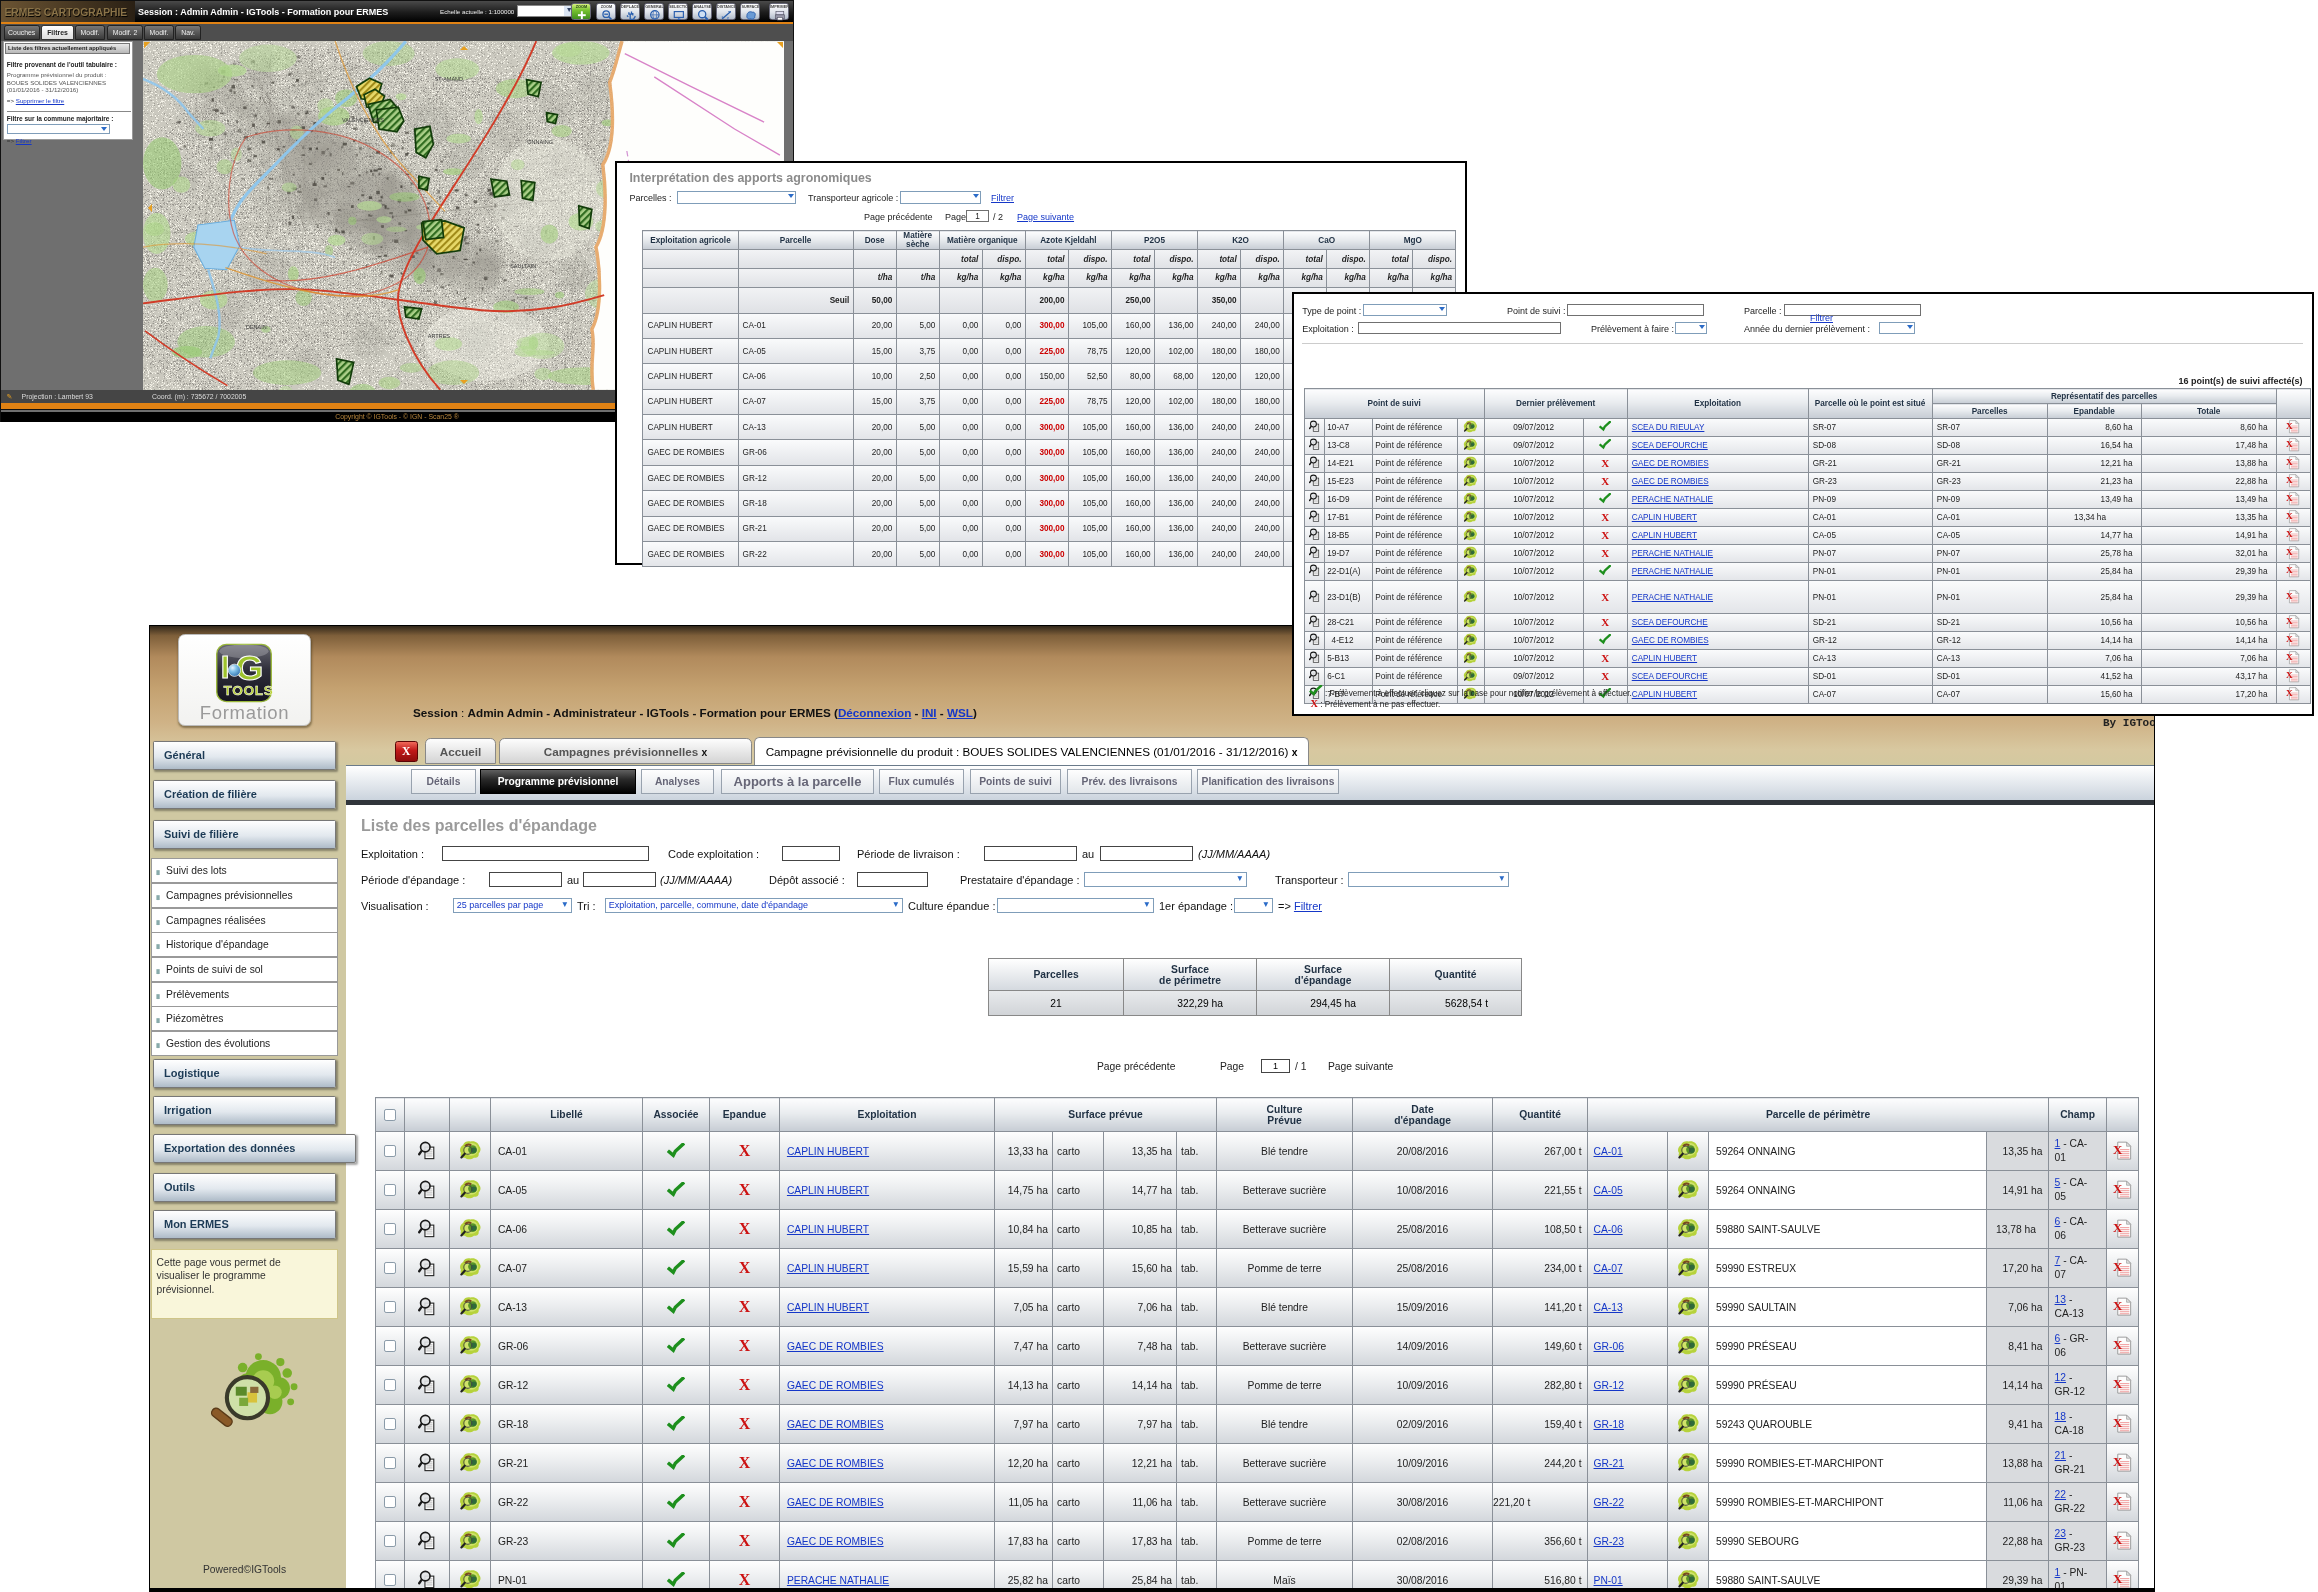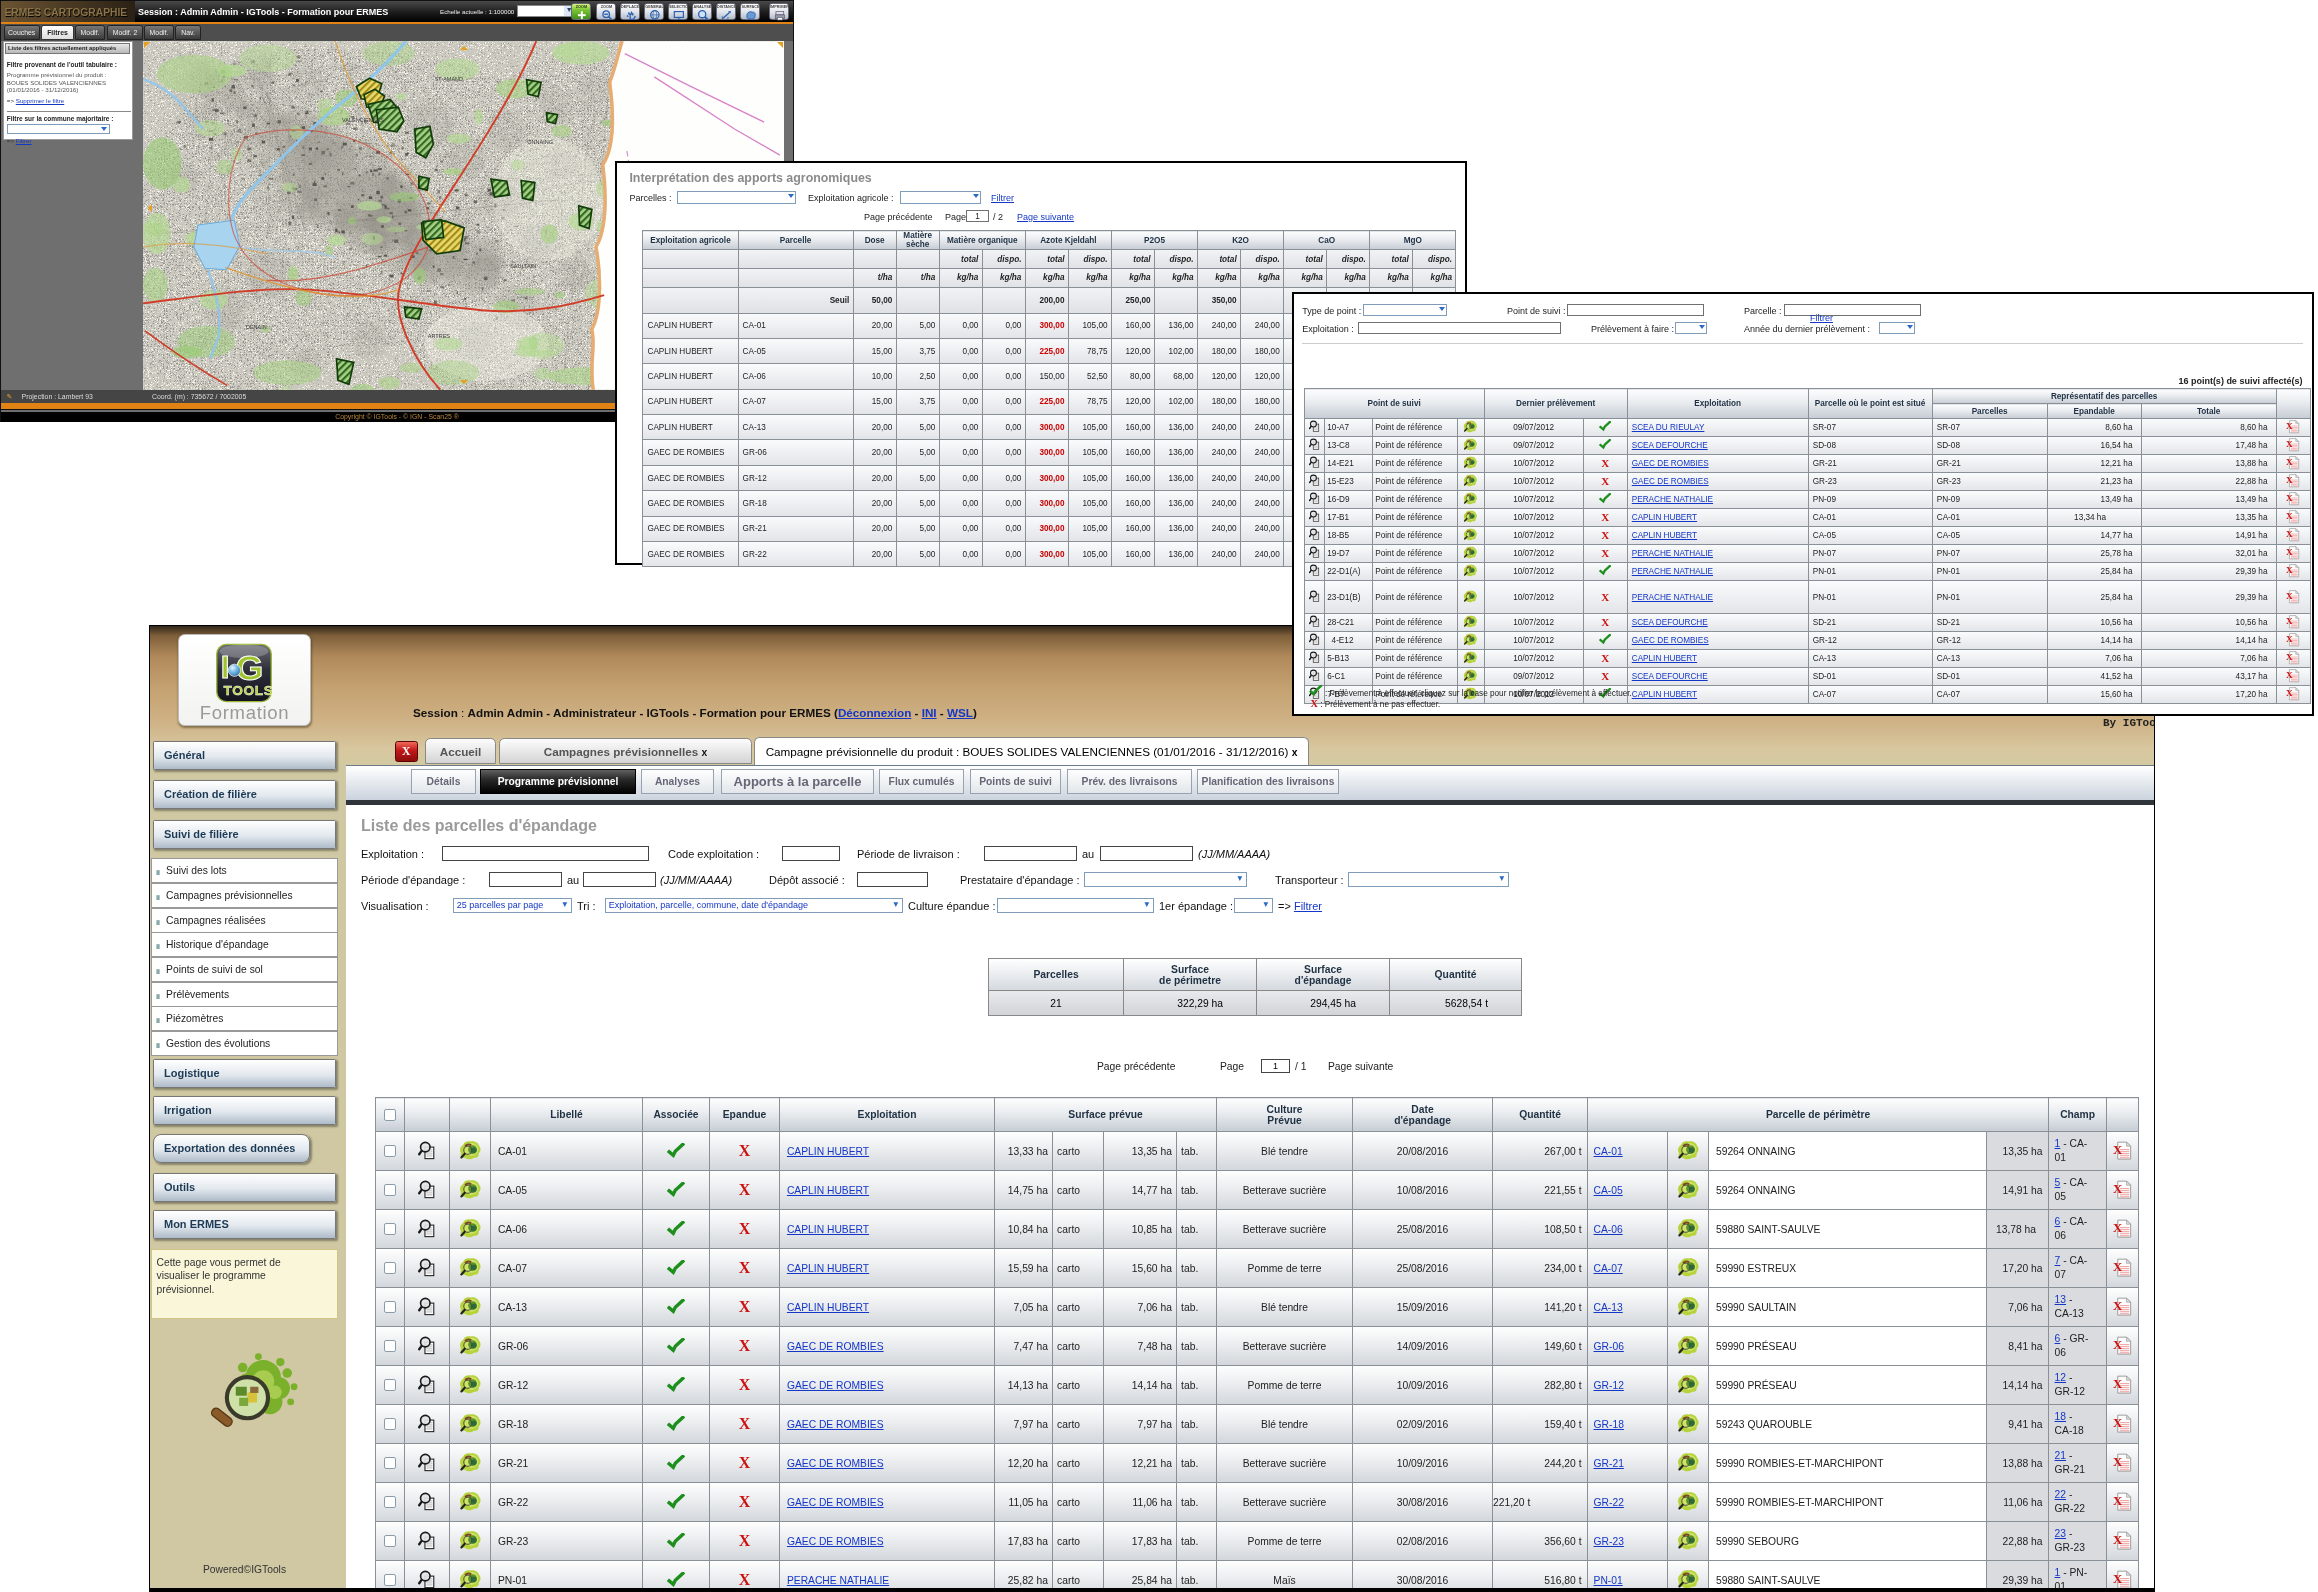--- a/index.html
+++ b/index.html
@@ -657,21 +657,21 @@
     <span class="abs" style="left:151px;top:3.4px">Coord. (m) : 735672 / 7002005</span>
   </div>
   <div class="abs" style="left:0;top:402px;width:100%;height:6.9px;background:#e08214;border-bottom:1.4px solid #111"></div>
   <div class="abs" style="left:0;top:411px;width:100%;height:9.6px;background:#000;text-align:center;font-size:6.9px;color:#b8863c;line-height:9.6px">Copyright © IGTools - © IGN - Scan25 ®</div>
 </div>
 
 <div class="abs" id="win2" style="left:615px;top:161px;width:852px;height:404px;background:#fff;border:2.1px solid #000;font-size:9px;color:#222">
   <div class="abs b" style="left:12.4px;top:8.2px;font-size:12.4px;color:#8a8a8a">Interprétation des apports agronomiques</div>
   <div class="abs" style="left:12.4px;top:30px">Parcelles :</div>
   <div class="sel" style="left:60px;top:28px;width:119px;height:13px"></div>
-  <div class="abs" style="left:191px;top:30px">Exploitation agricole :</div>
+  <div class="abs" style="left:191px;top:30px">Transporteur agricole :</div>
   <div class="sel" style="left:283px;top:28px;width:81px;height:13px"></div>
   <a class="abs lnk" style="left:374px;top:30px">Filtrer</a>
   <div class="abs" style="left:247px;top:49px">Page précédente&nbsp;&nbsp;&nbsp;&nbsp;&nbsp;Page</div>
   <div class="abs inp" style="left:349px;top:47px;width:23px;height:12.4px;text-align:center;font-size:8.2px;line-height:11.7px">1</div>
   <div class="abs" style="left:376px;top:49px">/ 2</div>
   <a class="abs lnk" style="left:400px;top:49px">Page suivante</a>
   <table class="abs" style="left:25.4px;top:67px;width:814px;font-size:8.2px;color:#222;border:0.7px solid #666">
 <colgroup>
         <col style="width:95px">
         <col style="width:115px">
@@ -986,21 +986,21 @@
 <div style="position:absolute;top:143px;height:25.4px;border:0.7px solid #98a2ae;background:linear-gradient(#fefefe,#e2e6ea);color:#667;font-weight:bold;font-size:10.3px;text-align:center;left:917px;width:125px;line-height:24px;">Prév. des livraisons</div>
 <div style="position:absolute;top:143px;height:25.4px;border:0.7px solid #98a2ae;background:linear-gradient(#fefefe,#e2e6ea);color:#667;font-weight:bold;font-size:10.3px;text-align:center;left:1047px;width:142px;line-height:24px;">Planification des livraisons</div>
 <div class="abs" style="left:196px;top:174px;width:1809px;height:4.8px;background:#30353b"></div>
 
   <div class="abs" style="left:196px;top:179px;width:1809px;height:784px;background:#fff"></div>
   <div style="position:absolute;left:3.4px;width:183px;height:29px;background:linear-gradient(#ffffff,#e2e8ee 55%,#aebbc8);border:0.7px solid #777;border-radius:1.4px;box-shadow:1.4px 1.4px 2.1px rgba(0,0,0,.35);color:#1c3a55;font-weight:bold;font-size:11px;line-height:27.5px;padding-left:9.6px;top:115px">Général</div>
 <div style="position:absolute;left:3.4px;width:183px;height:29px;background:linear-gradient(#ffffff,#e2e8ee 55%,#aebbc8);border:0.7px solid #777;border-radius:1.4px;box-shadow:1.4px 1.4px 2.1px rgba(0,0,0,.35);color:#1c3a55;font-weight:bold;font-size:11px;line-height:27.5px;padding-left:9.6px;top:154px">Création de filière</div>
 <div style="position:absolute;left:3.4px;width:183px;height:29px;background:linear-gradient(#ffffff,#e2e8ee 55%,#aebbc8);border:0.7px solid #777;border-radius:1.4px;box-shadow:1.4px 1.4px 2.1px rgba(0,0,0,.35);color:#1c3a55;font-weight:bold;font-size:11px;line-height:27.5px;padding-left:9.6px;top:194px">Suivi de filière</div>
 <div style="position:absolute;left:3.4px;width:183px;height:29px;background:linear-gradient(#ffffff,#e2e8ee 55%,#aebbc8);border:0.7px solid #777;border-radius:1.4px;box-shadow:1.4px 1.4px 2.1px rgba(0,0,0,.35);color:#1c3a55;font-weight:bold;font-size:11px;line-height:27.5px;padding-left:9.6px;top:433px">Logistique</div>
 <div style="position:absolute;left:3.4px;width:183px;height:29px;background:linear-gradient(#ffffff,#e2e8ee 55%,#aebbc8);border:0.7px solid #777;border-radius:1.4px;box-shadow:1.4px 1.4px 2.1px rgba(0,0,0,.35);color:#1c3a55;font-weight:bold;font-size:11px;line-height:27.5px;padding-left:9.6px;top:470px">Irrigation</div>
-<div style="position:absolute;left:3.4px;width:157px;height:29px;background:linear-gradient(#ffffff,#e2e8ee 55%,#aebbc8);border:0.7px solid #777;border-radius:8px;box-shadow:1.4px 1.4px 2.1px rgba(0,0,0,.35);color:#1c3a55;font-weight:bold;font-size:11px;line-height:27.5px;padding-left:9.6px;top:508px">Exportation des données</div>
+<div style="position:absolute;left:3.4px;width:203px;height:29px;background:linear-gradient(#ffffff,#e2e8ee 55%,#aebbc8);border:0.7px solid #777;border-radius:2px;box-shadow:1.4px 1.4px 2.1px rgba(0,0,0,.35);color:#1c3a55;font-weight:bold;font-size:11px;line-height:27.5px;padding-left:9.6px;top:508px">Exportation des données</div>
 <div style="position:absolute;left:3.4px;width:183px;height:29px;background:linear-gradient(#ffffff,#e2e8ee 55%,#aebbc8);border:0.7px solid #777;border-radius:1.4px;box-shadow:1.4px 1.4px 2.1px rgba(0,0,0,.35);color:#1c3a55;font-weight:bold;font-size:11px;line-height:27.5px;padding-left:9.6px;top:547px">Outils</div>
 <div style="position:absolute;left:3.4px;width:183px;height:29px;background:linear-gradient(#ffffff,#e2e8ee 55%,#aebbc8);border:0.7px solid #777;border-radius:1.4px;box-shadow:1.4px 1.4px 2.1px rgba(0,0,0,.35);color:#1c3a55;font-weight:bold;font-size:11px;line-height:27.5px;padding-left:9.6px;top:584px">Mon ERMES</div>
 <div style="position:absolute;left:1.4px;width:187px;height:25px;background:#fff;border:0.7px solid #999;color:#222;font-size:10.3px;line-height:23px;padding-left:13.7px;top:232px"><span style="color:#8aa;position:absolute;left:4.1px;font-size:8.2px">▖</span>Suivi des lots</div>
 <div style="position:absolute;left:1.4px;width:187px;height:25px;background:#fff;border:0.7px solid #999;color:#222;font-size:10.3px;line-height:23px;padding-left:13.7px;top:257px"><span style="color:#8aa;position:absolute;left:4.1px;font-size:8.2px">▖</span>Campagnes prévisionnelles</div>
 <div style="position:absolute;left:1.4px;width:187px;height:25px;background:#fff;border:0.7px solid #999;color:#222;font-size:10.3px;line-height:23px;padding-left:13.7px;top:282px"><span style="color:#8aa;position:absolute;left:4.1px;font-size:8.2px">▖</span>Campagnes réalisées</div>
 <div style="position:absolute;left:1.4px;width:187px;height:25px;background:#fff;border:0.7px solid #999;color:#222;font-size:10.3px;line-height:23px;padding-left:13.7px;top:306px"><span style="color:#8aa;position:absolute;left:4.1px;font-size:8.2px">▖</span>Historique d'épandage</div>
 <div style="position:absolute;left:1.4px;width:187px;height:25px;background:#fff;border:0.7px solid #999;color:#222;font-size:10.3px;line-height:23px;padding-left:13.7px;top:331px"><span style="color:#8aa;position:absolute;left:4.1px;font-size:8.2px">▖</span>Points de suivi de sol</div>
 <div style="position:absolute;left:1.4px;width:187px;height:25px;background:#fff;border:0.7px solid #999;color:#222;font-size:10.3px;line-height:23px;padding-left:13.7px;top:356px"><span style="color:#8aa;position:absolute;left:4.1px;font-size:8.2px">▖</span>Prélèvements</div>
 <div style="position:absolute;left:1.4px;width:187px;height:25px;background:#fff;border:0.7px solid #999;color:#222;font-size:10.3px;line-height:23px;padding-left:13.7px;top:380px"><span style="color:#8aa;position:absolute;left:4.1px;font-size:8.2px">▖</span>Piézomètres</div>
 <div style="position:absolute;left:1.4px;width:187px;height:25px;background:#fff;border:0.7px solid #999;color:#222;font-size:10.3px;line-height:23px;padding-left:13.7px;top:405px"><span style="color:#8aa;position:absolute;left:4.1px;font-size:8.2px">▖</span>Gestion des évolutions</div>

